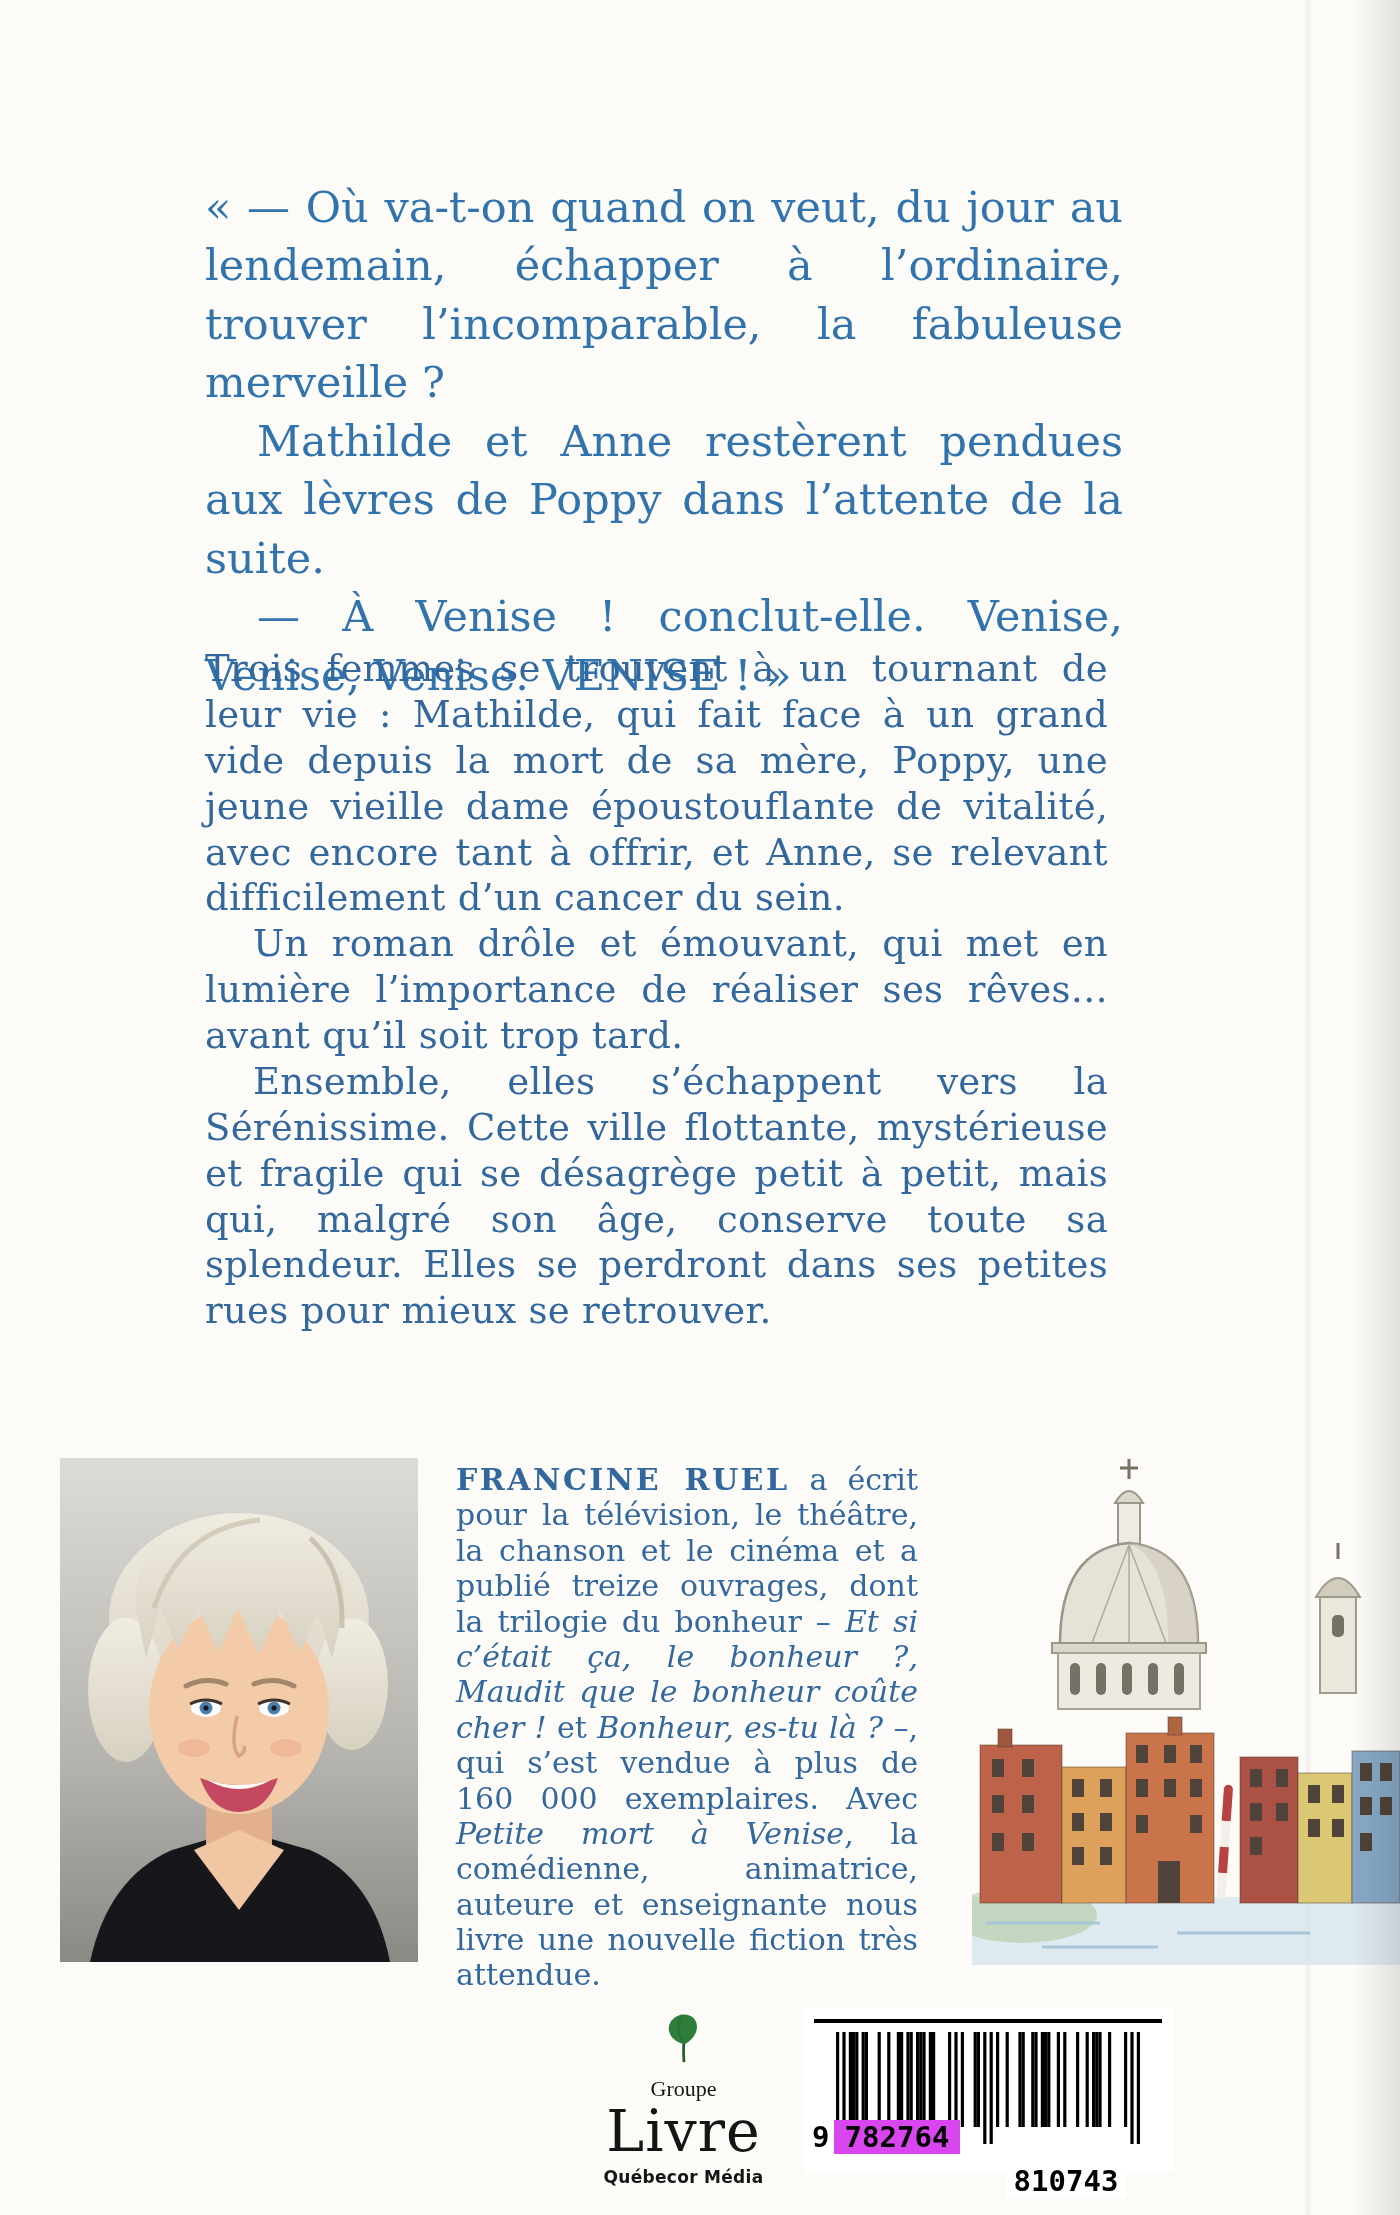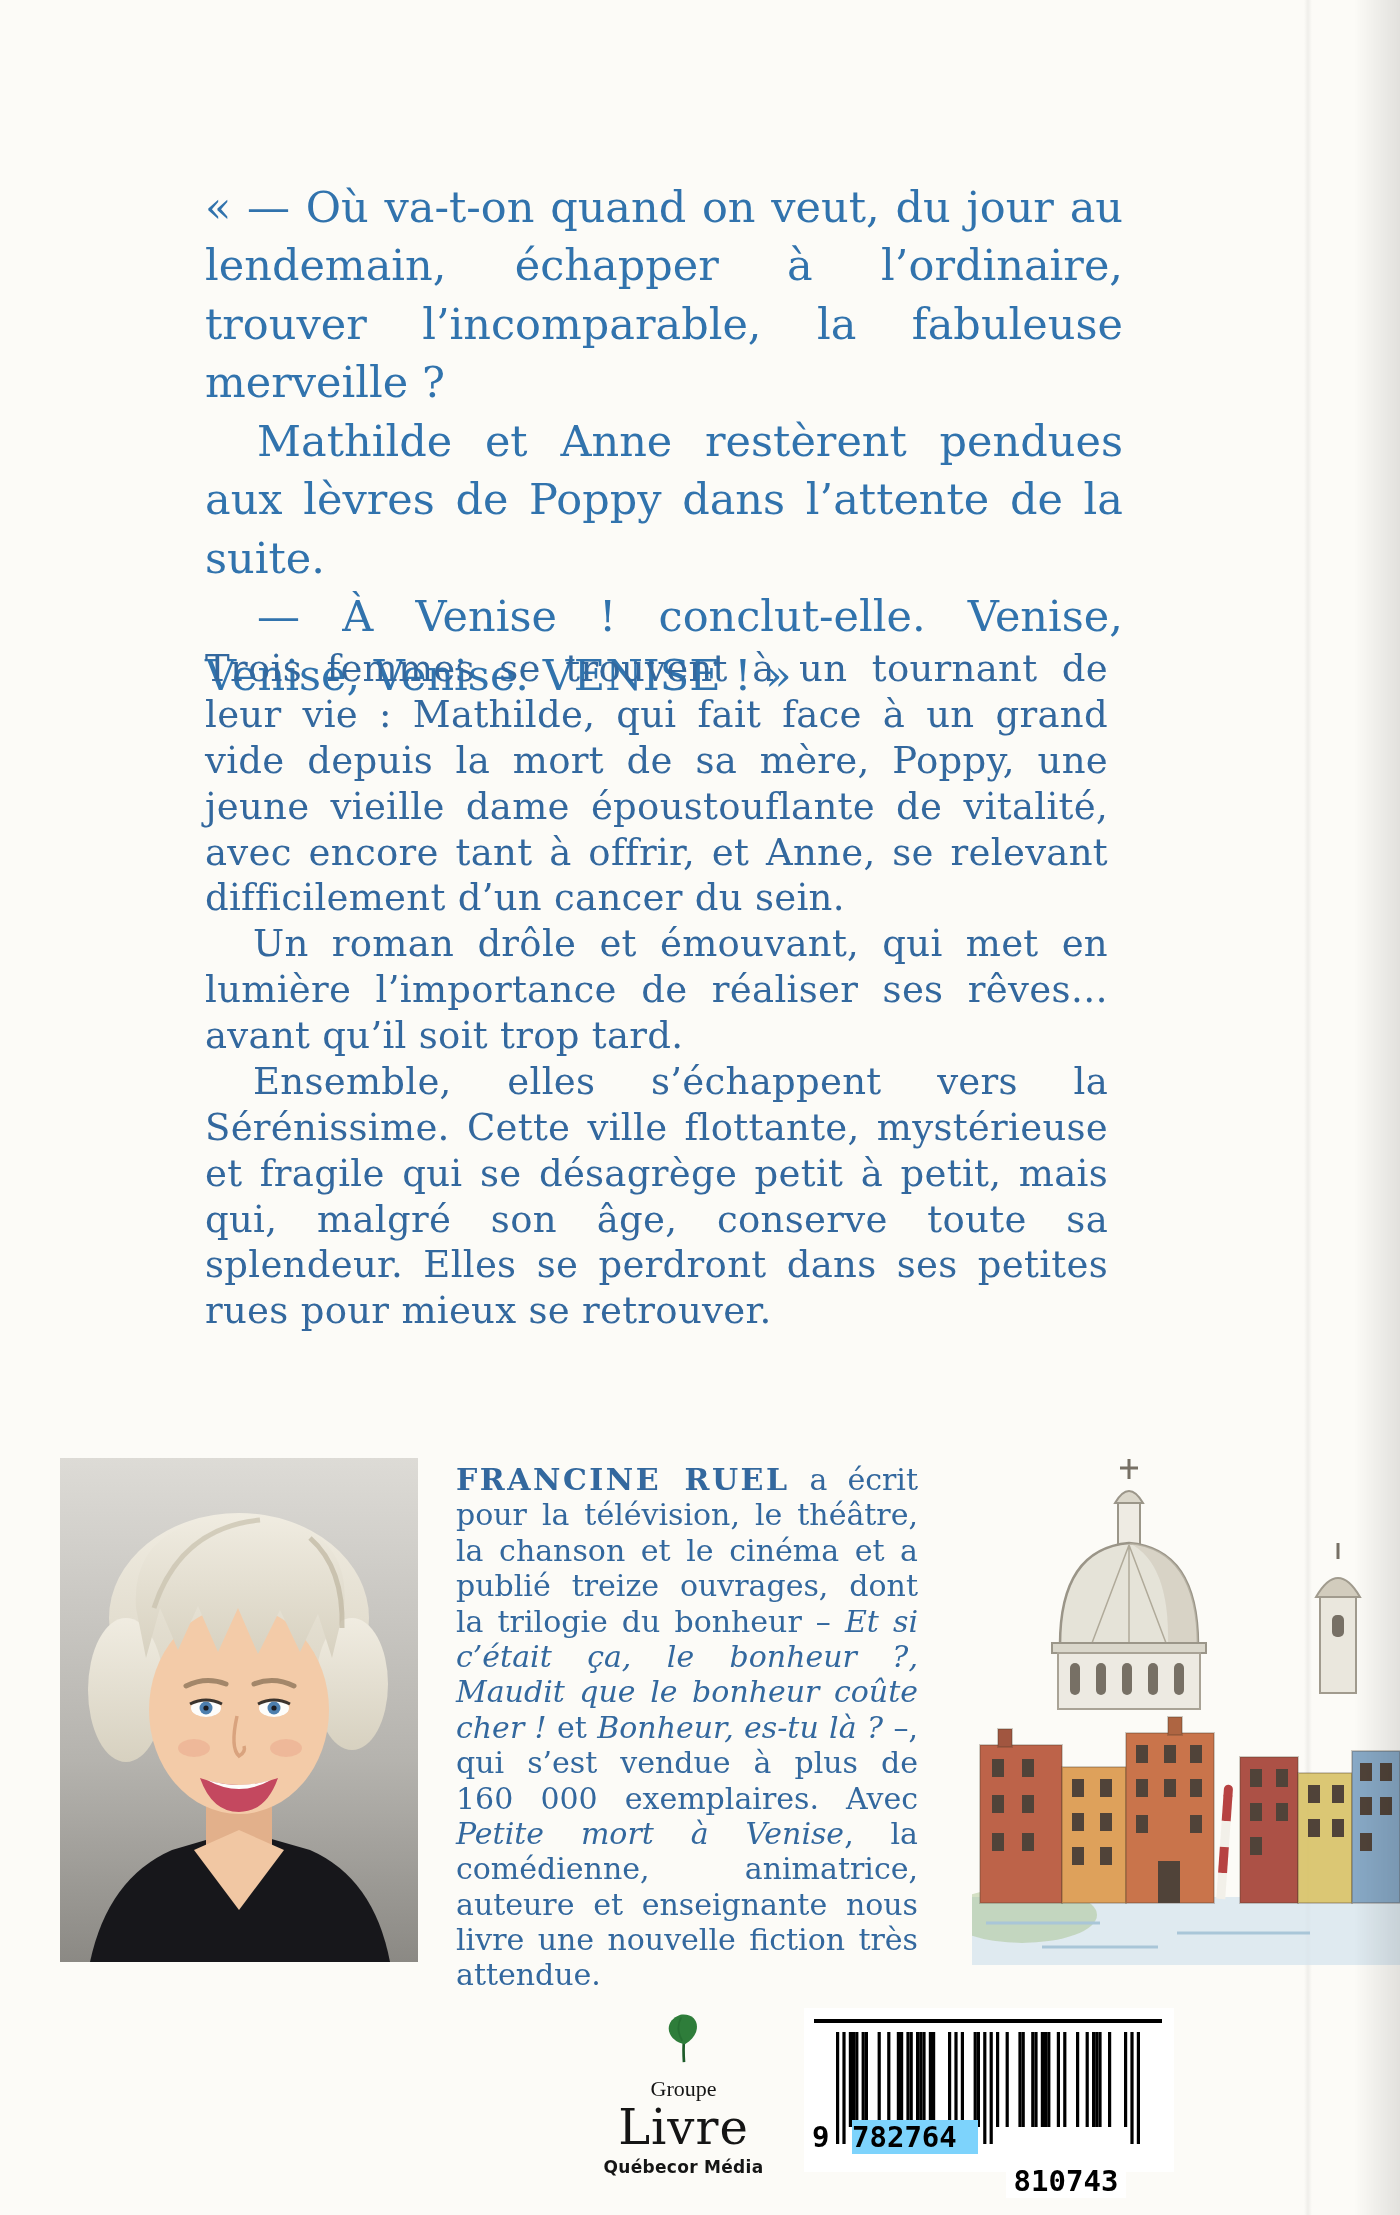--- a/index.html
+++ b/index.html
@@ -60,21 +60,21 @@
   }
 
   .logo {
     position:absolute; left:596px; top:2012px; width:175px;
     text-align:center; color:#151515;
   }
   .logo .groupe {
     font-family:Liberation Serif, serif; font-size:22px; margin-top:8px;
   }
   .logo .livre {
-    font-family:"DejaVu Serif", serif; font-size:48px; line-height:1.05; letter-spacing:1px;
+    font-family:"DejaVu Serif", serif; font-size:57px; line-height:1.05; letter-spacing:1px;
   }
   .logo .quebecor {
     font-family:"DejaVu Sans", sans-serif; font-size:17px; font-weight:bold;
     margin-top:5px; letter-spacing:0.3px;
   }
 
   .isbn-block {
     position:absolute; left:804px; top:2008px; width:370px;
     background:#ffffff; padding:4px 10px 10px;
   }
@@ -83,21 +83,21 @@
     letter-spacing:1px; color:#0b0b0b;
   }
   .isbn-rule { height:4px; background:#000; margin-top:7px; width:348px; }
   .barcode { position:relative; width:348px; height:130px; margin-top:9px; }
   .barcode svg { position:absolute; left:0; top:0; }
   .barcode .bd {
     position:absolute; top:88px;
     font-family:"DejaVu Sans Mono", monospace; font-size:29px; font-weight:600; color:#000;
   }
   .bd.first { left:-2px; }
-  .bd.left  { left:38px;  width:126px; text-align:left; background:#7dd3fc; }
+  .bd.left  { left:20px;  width:126px; text-align:center; background:#d946ef; }
   .bd.right { left:192px; width:120px; text-align:center; background:#fff;margin-top:44px; }
 </style>
 </head>
 <body>
 
 <div class="page">
 
   <section class="quote">
     <p>«&nbsp;— Où va-t-on quand on veut, du jour au lendemain, échapper à l’ordinaire, trouver l’incomparable, la fabuleuse merveille&nbsp;?</p>
     <p class="indent">Mathilde et Anne restèrent pendues aux lèvres de Poppy dans l’attente de la suite.</p>

